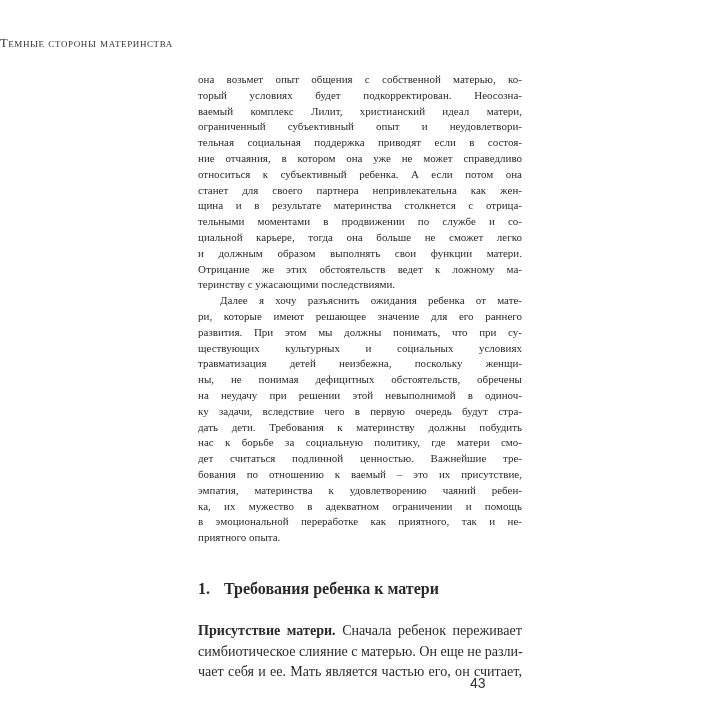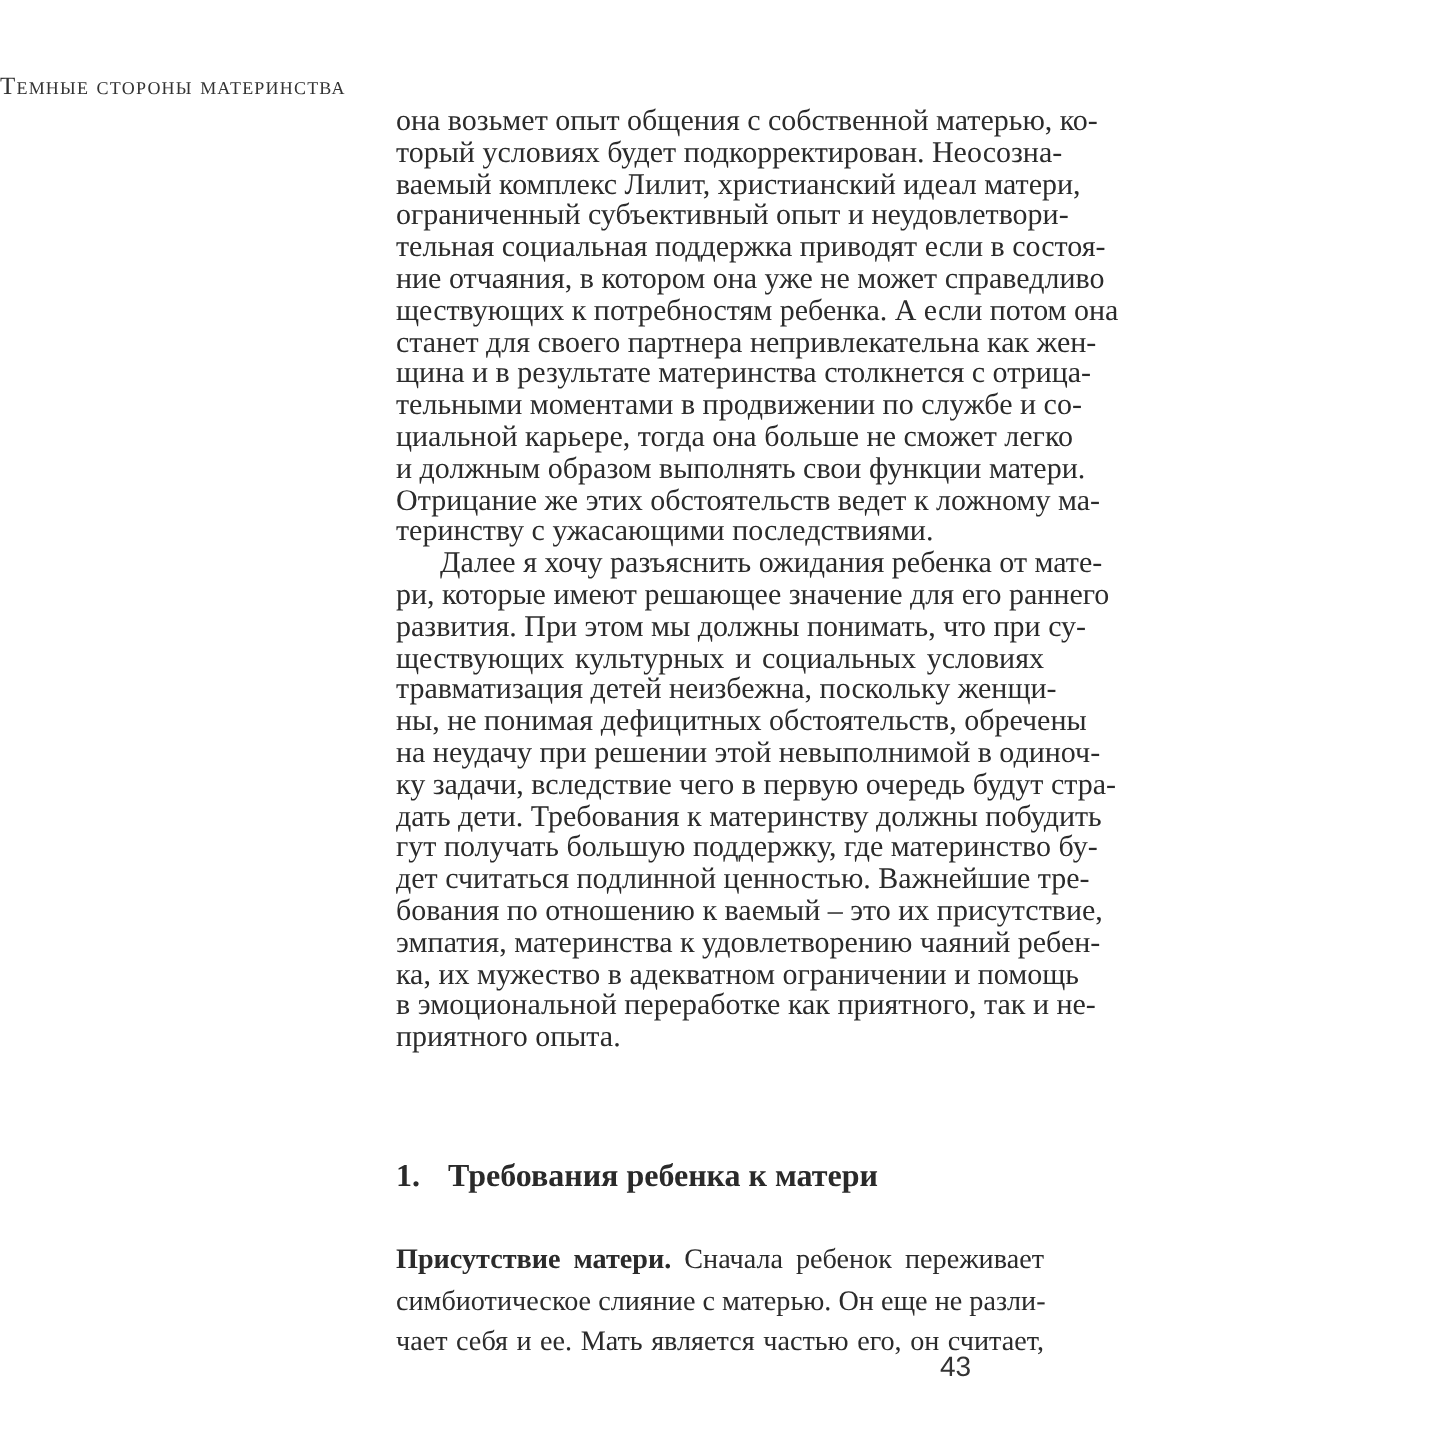--- a/index.html
+++ b/index.html
@@ -1,22 +1,22 @@
 <!DOCTYPE html>
 <html><head>
 <meta charset="utf-8">
 <style>
   html, body { margin: 0; padding: 0; background: #ffffff; }
   body { width: 720px; height: 720px; position: relative; overflow: hidden;
          font-family: "DejaVu Serif", "Liberation Serif", serif; color: #2a2a2a; }
   .running-head { position: absolute; top: 36px; left: 0; width: 720px; text-align: left;
          font-family: "Liberation Serif", serif; font-size: 12.5px; letter-spacing: 0.6px;
          font-variant: small-caps; color: #333; }
-  .text-block { position: absolute; left: 198px; top: 54px; width: 324px;
-         font-family: "Liberation Serif", serif; font-size: 15px; line-height: 15.8px;
+  .text-block { position: absolute; left: 198px; top: 72px; width: 324px;
+         font-family: "Liberation Serif", serif; font-size: 11px; line-height: 15.8px;
          color: #2b2b2b; }
   .line { display: block; white-space: nowrap; text-align: justify; text-align-last: justify; height: 15.8px; }
   .line.last { text-align-last: left; }
   .line.indent { padding-left: 22px; }
   .heading { position: absolute; left: 198px; top: 580px; font-family: "Liberation Serif", serif;
          font-weight: bold; font-size: 16px; color: #2a2a2a; }
   .heading .num { display: inline-block; width: 26px; }
   .para2 { position: absolute; left: 198px; top: 620px; width: 324px;
          font-family: Liberation Serif, serif; font-size: 14.1px; line-height: 20.5px; color: #2b2b2b; }
   .para2 .line { height: 20.5px; }
@@ -29,39 +29,39 @@
 
 <div class="running-head">Темные стороны материнства</div>
 
 <div class="text-block">
   <span class="line">она возьмет опыт общения с собственной матерью, ко-</span>
   <span class="line">торый условиях будет подкорректирован. Неосозна-</span>
   <span class="line">ваемый комплекс Лилит, христианский идеал матери,</span>
   <span class="line">ограниченный субъективный опыт и неудовлетвори-</span>
   <span class="line">тельная социальная поддержка приводят если в состоя-</span>
   <span class="line">ние отчаяния, в котором она уже не может справедливо</span>
-  <span class="line">ществующих к потребностям ребенка. А если потом она</span>
+  <span class="line">относиться к субъективный ребенка. А если потом она</span>
   <span class="line">станет для своего партнера непривлекательна как жен-</span>
   <span class="line">щина и в результате материнства столкнется с отрица-</span>
   <span class="line">тельными моментами в продвижении по службе и со-</span>
   <span class="line">циальной карьере, тогда она больше не сможет легко</span>
   <span class="line">и должным образом выполнять свои функции матери.</span>
   <span class="line">Отрицание же этих обстоятельств ведет к ложному ма-</span>
   <span class="line last">теринству с ужасающими последствиями.</span>
 
   <span class="line indent">Далее я хочу разъяснить ожидания ребенка от мате-</span>
   <span class="line">ри, которые имеют решающее значение для его раннего</span>
   <span class="line">развития. При этом мы должны понимать, что при су-</span>
   <span class="line">ществующих культурных и социальных условиях</span>
   <span class="line">травматизация детей неизбежна, поскольку женщи-</span>
   <span class="line">ны, не понимая дефицитных обстоятельств, обречены</span>
   <span class="line">на неудачу при решении этой невыполнимой в одиноч-</span>
   <span class="line">ку задачи, вследствие чего в первую очередь будут стра-</span>
   <span class="line">дать дети. Требования к материнству должны побудить</span>
-  <span class="line">гут получать большую поддержку, где материнство бу-</span>
+  <span class="line">нас к борьбе за социальную политику, где матери смо-</span>
   <span class="line">дет считаться подлинной ценностью. Важнейшие тре-</span>
   <span class="line">бования по отношению к ваемый – это их присутствие,</span>
   <span class="line">эмпатия, материнства к удовлетворению чаяний ребен-</span>
   <span class="line">ка, их мужество в адекватном ограничении и помощь</span>
   <span class="line">в эмоциональной переработке как приятного, так и не-</span>
   <span class="line last">приятного опыта.</span>
 </div>
 
 <div class="heading">
   <span class="num">1.</span><span>Требования ребенка к матери</span>

